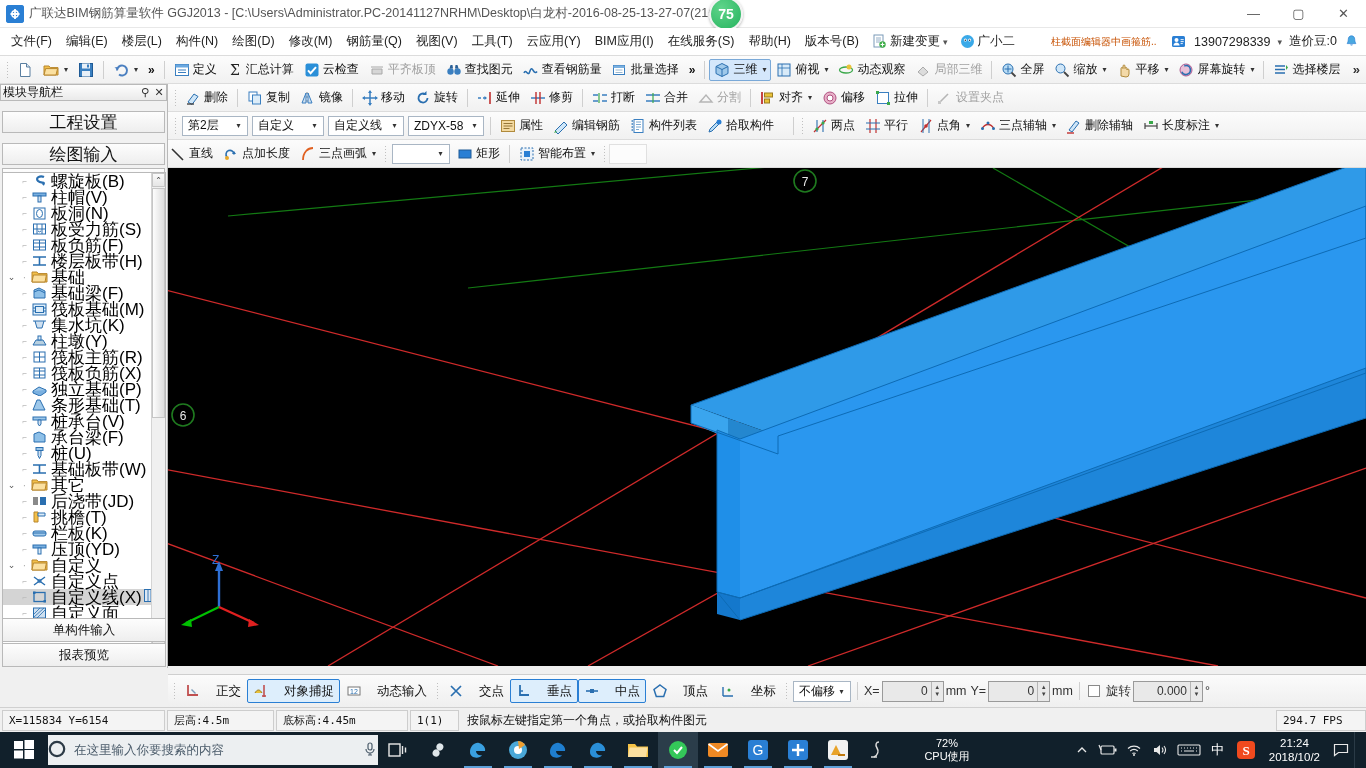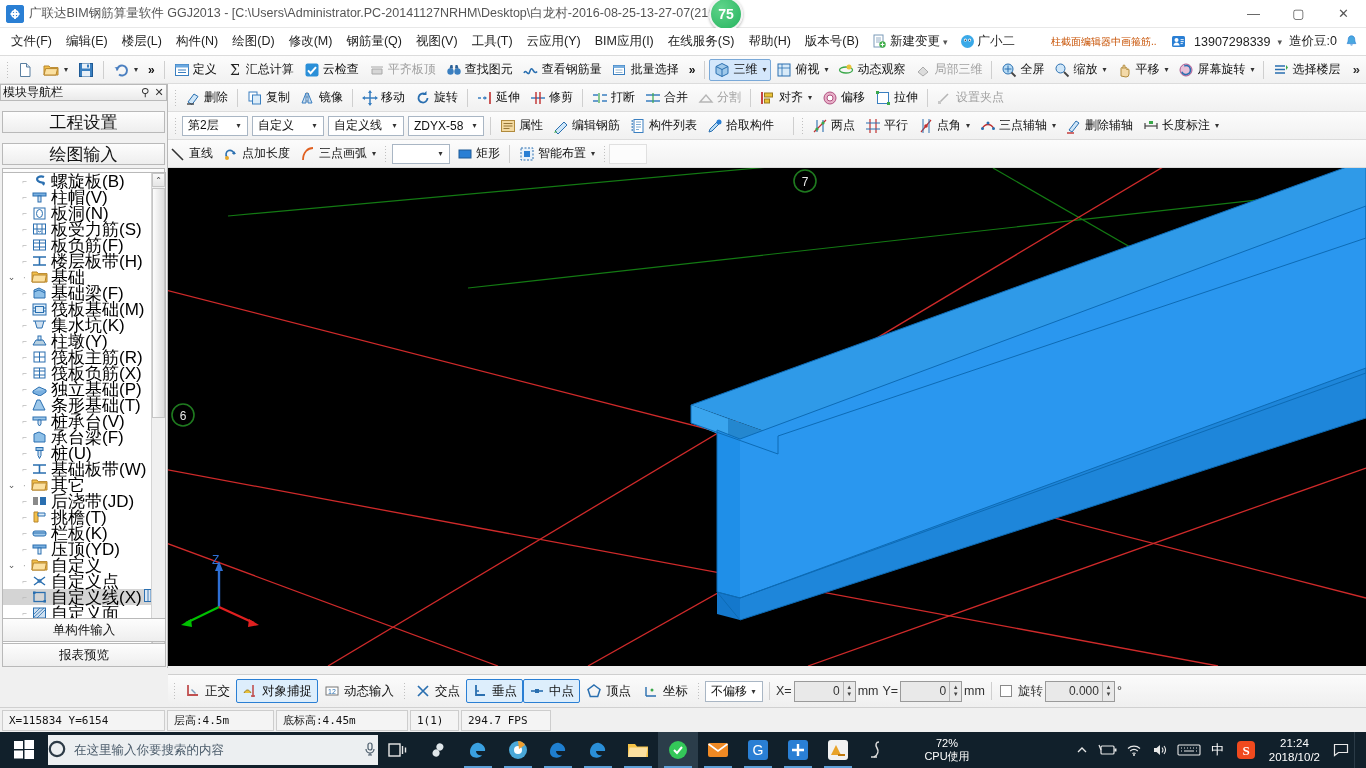--- a/index.html
+++ b/index.html
@@ -168,21 +168,21 @@
   }
   .canvas svg { position:absolute; left:0; top:0; }
 
   
   .bottombar {
     position:absolute; left:168px; top:674px; width:1198px; height:33px;
     background:linear-gradient(#fbfbfb,#efefef); border-top:1px solid #cfcfcf;
     display:flex; align-items:center; white-space:nowrap; padding-left:2px;
   }
   .bbtn {
-    display:flex; align-items:center; gap:4px; height:24px; padding:0 5px;
+    display:flex; align-items:center; gap:15px; height:24px; padding:0 5px;
     font-size:12.5px; color:#111; border:1px solid transparent; border-radius:2px;
   }
   .bbtn.on { background:#ddeefc; border:1px solid #2a7fd4; }
   .spin {
     height:21px; width:62px; background:#e9e9e9; border:1px solid #9a9a9a;
     display:flex; align-items:center; font-size:12px; color:#333;
   }
   .spin .sv { flex:1 1 auto; text-align:right; padding-right:3px; }
   .spin .sb { width:12px; border-left:1px solid #b5b5b5; height:100%;
               display:flex; flex-direction:column; justify-content:center; align-items:center;
@@ -1244,20 +1244,21 @@
         </span>
     </div>
     <span class="lbl">°</span>
   </div>
 
   <div class="statusbar">
     <div class="sb-cell" style="width:163px">X=115834  Y=6154</div>
     <div class="sb-cell" style="width:107px">层高:4.5m</div>
     <div class="sb-cell" style="width:132px">底标高:4.45m</div>
     <div class="sb-cell" style="width:49px">1(1)</div>
+    <div class="sb-cell plain" style="flex:1 1 auto">按鼠标左键指定第一个角点，或拾取构件图元</div>
     <div class="sb-cell" style="width:90px">294.7 FPS</div>
   </div>
 
   <div class="taskbar">
     <div class="tb-start">
       <svg width="20" height="20" viewBox="0 0 20 20">
           <rect x="0" y="1" width="9" height="8" fill="#fff"></rect>
           <rect x="10.5" y="0" width="9.5" height="9" fill="#fff"></rect>
           <rect x="0" y="10.5" width="9" height="8" fill="#fff"></rect>
           <rect x="10.5" y="10" width="9.5" height="9" fill="#fff"></rect>

